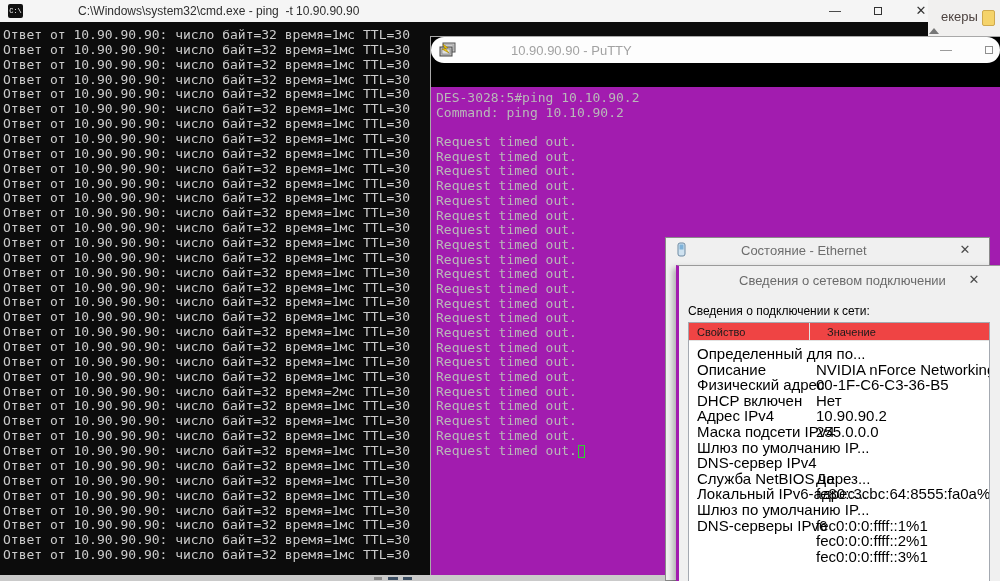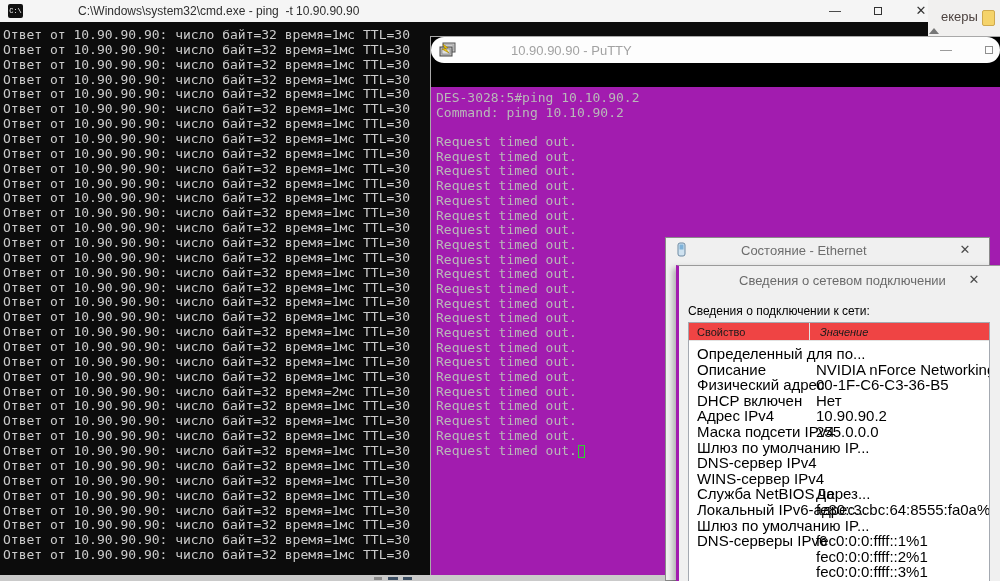--- a/index.html
+++ b/index.html
@@ -75,21 +75,21 @@
   .details-titlebar { position:absolute; left:0; top:0; width:100%; height:28px; background:#f0f0f0; }
   .details-title { position:absolute; left:12px; top:7px; font-size:13px; color:#6a6a6a; }
   .details-close { left:284px; top:4px; }
   .details-label { position:absolute; left:9px; top:38px; font-size:12px; color:#000000; }
   .conn-table { position:absolute; left:9px; top:56px; width:302px; height:260px; background:#fff;
                 border:1px solid #a4a9b1; overflow:hidden; }
   .conn-header { position:absolute; left:0; top:0; width:100%; height:18px; background:#ef4444;
                  border-bottom:1px solid #e2e2e2; }
   .conn-header .hdr { position:absolute; top:3px; font-size:11px; color:#1b1b1b; }
   .hdr-prop { left:8px; }
-  .hdr-val { left:131px;font-style:italic; }
+  .hdr-val { left:138px; }
   .col-sep { position:absolute; left:120px; top:0; width:1px; height:18px; background:#e2e2e2; }
   #conn-rows { position:absolute; left:0; top:22px; width:100%; }
   .conn-row { position:relative; height:15.6px; }
   .conn-row span { position:absolute; top:0; font-size:15px; color:#000; white-space:pre; }
   .cell-prop { left:8px; }
   .cell-val { left:127px; }
 </style>
 </head>
 <body>
 
@@ -255,24 +255,20 @@
           </div>
           <div class="conn-row">
             <span class="cell-prop">Шлюз по умолчанию IP...</span>
             <span class="cell-val"></span>
           </div>
           <div class="conn-row">
             <span class="cell-prop">DNS-сервер IPv4</span>
             <span class="cell-val"></span>
           </div>
           <div class="conn-row">
-            <span class="cell-prop">WINS-сервер IPv4</span>
-            <span class="cell-val"></span>
-          </div>
-          <div class="conn-row">
             <span class="cell-prop">Служба NetBIOS через...</span>
             <span class="cell-val">Да</span>
           </div>
           <div class="conn-row">
             <span class="cell-prop">Локальный IPv6-адрес...</span>
             <span class="cell-val">fe80::3cbc:64:8555:fa0a%8</span>
           </div>
           <div class="conn-row">
             <span class="cell-prop">Шлюз по умолчанию IP...</span>
             <span class="cell-val"></span>

